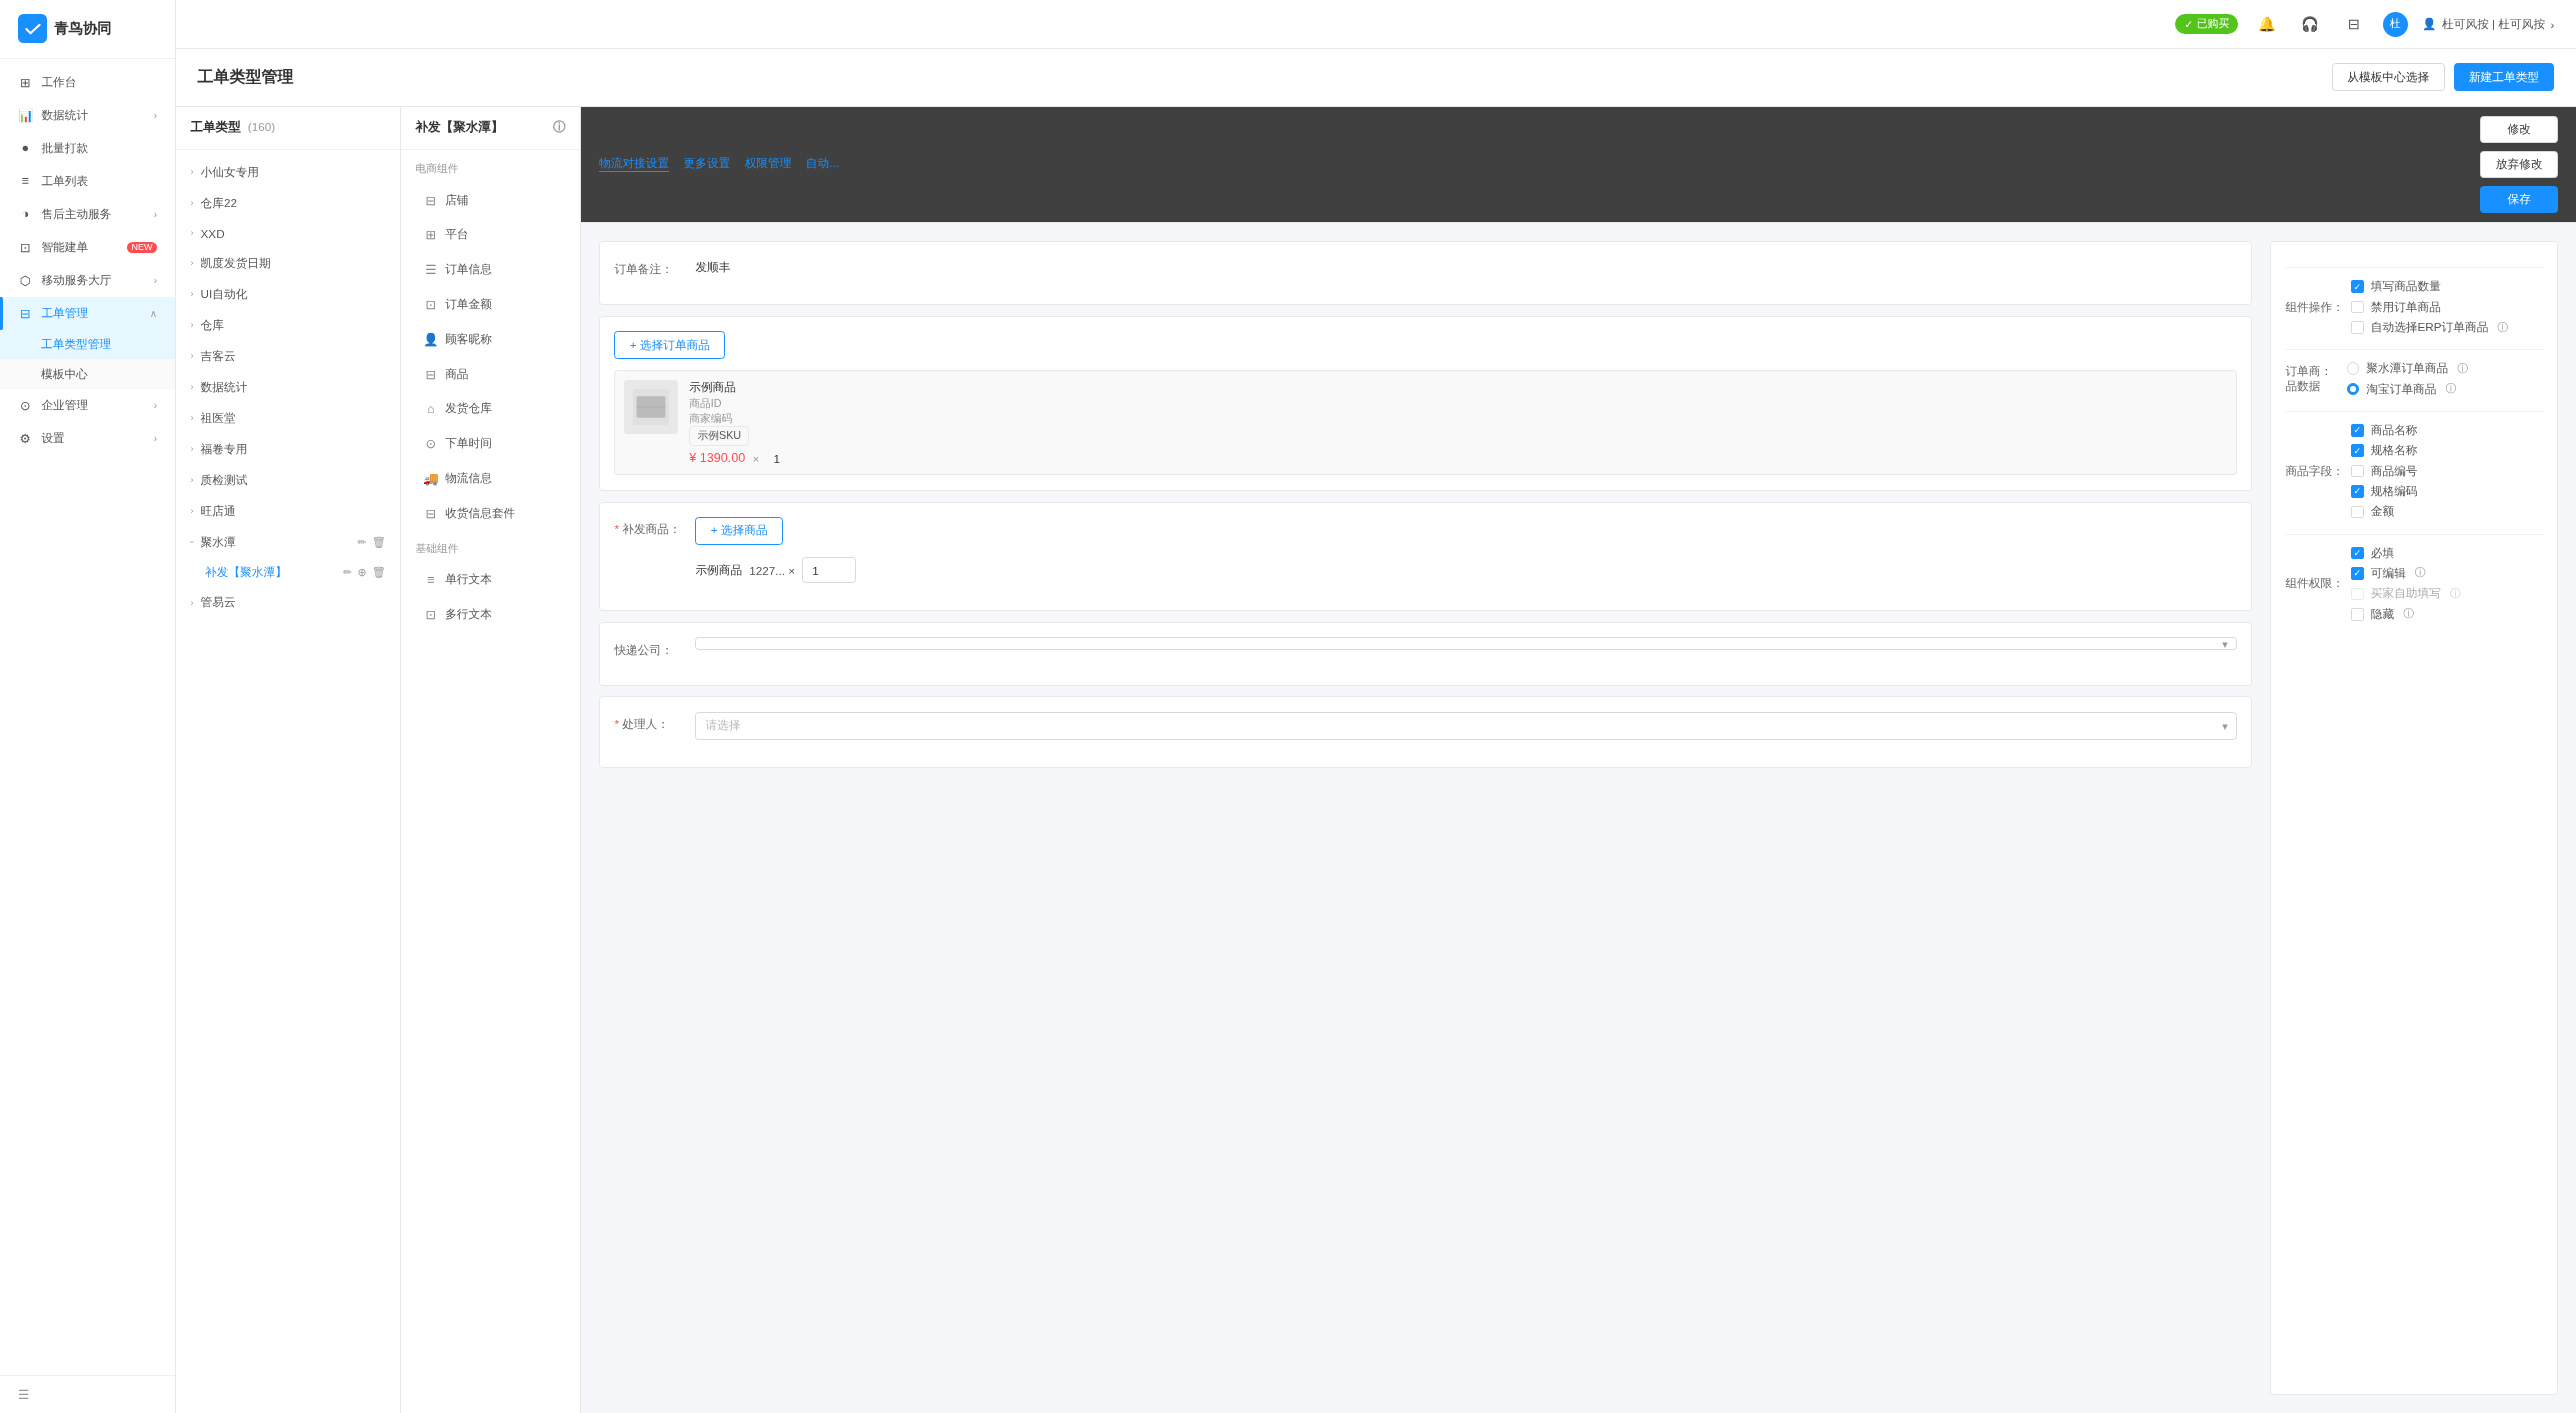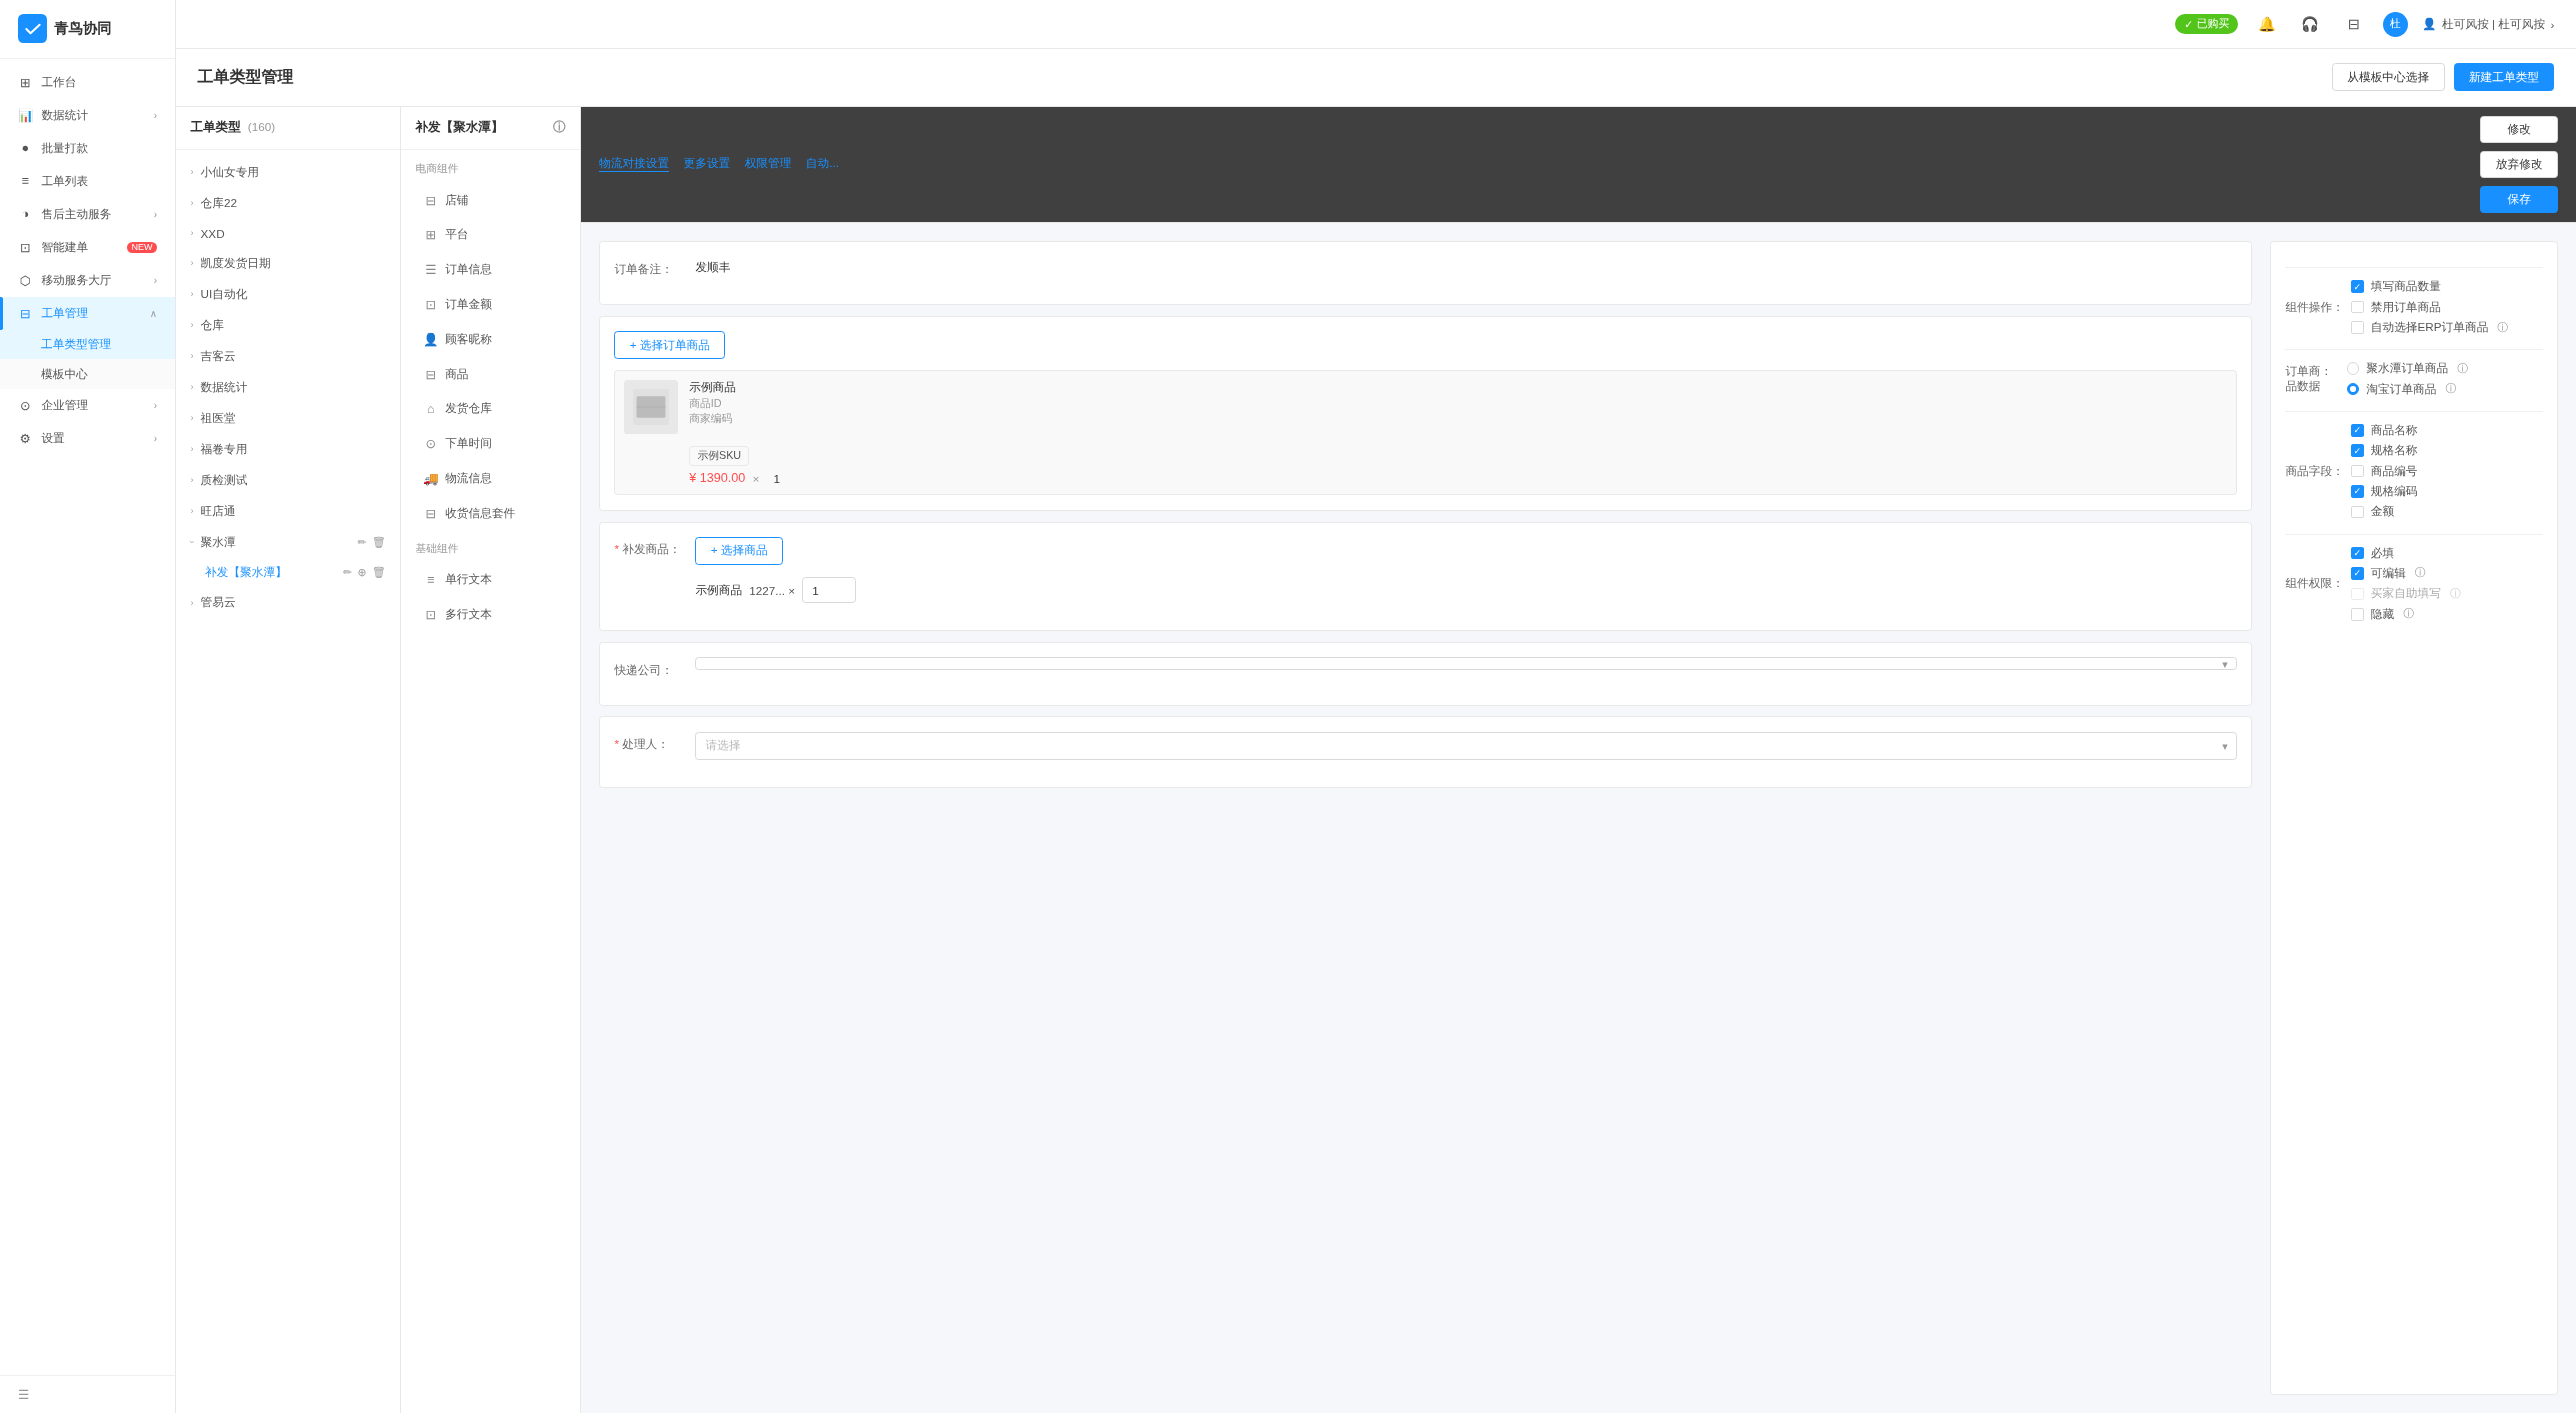--- a/index.html
+++ b/index.html
@@ -80,21 +80,21 @@
     .form-section { background: #fff; border: 0.9px solid #e8e8e8; border-radius: 3.6px; padding: 14.4px; margin-bottom: 10.8px; }
     .form-row { display: flex; align-items: flex-start; margin-bottom: 12.6px; }
     .form-label { width: 81px; color: #666; font-size: 11.7px; padding-top: 5.4px; flex-shrink: 0; }
     .form-label.required::before { content: '* '; color: #ff4d4f; }
     .form-value { flex: 1; }
     .product-item { display: flex; align-items: flex-start; gap: 10.8px; padding: 9px; border: 0.9px solid #e8e8e8; border-radius: 3.6px; background: #f9f9f9; }
     .product-img { width: 54px; height: 54px; background: #e8e8e8; border-radius: 3.6px; display: flex; align-items: center; justify-content: center; color: #999; font-size: 9px; }
     .product-info { flex: 1; }
     .product-name { font-weight: 500; color: #333; font-size: 11.7px; }
     .product-meta { color: #999; font-size: 10.8px; margin-top: 1.8px; }
-    .product-sku { border: 0.9px solid #e8e8e8; border-radius: 4px; padding: 1.8px 7.2px; font-size: 10.8px; color: #555; display: inline-block; margin-top: 20px; }
+    .product-sku { border: 0.9px solid #e8e8e8; border-radius: 4px; padding: 1.8px 7.2px; font-size: 10.8px; color: #555; display: inline-block; margin-top: 0; }
     .product-price { color: #ff4d4f; font-size: 12.6px; font-weight: 500; }
     .product-qty { color: #333; margin-left: 7.2px; }
     .input-field { border: 0.9px solid #d9d9d9; border-radius: 3.6px; padding: 5.4px 9px; font-size: 11.7px; width: 100%; color: #333; }
     .select-field { border: 0.9px solid #d9d9d9; border-radius: 3.6px; padding: 5.4px 9px; font-size: 11.7px; width: 100%; color: #333; background: #fff; appearance: none; cursor: pointer; display: flex; align-items: center; justify-content: space-between; }
     .select-wrapper { position: relative; }
     .select-wrapper::after { content: '▾'; position: absolute; right: 9px; top: 50%; transform: translateY(-50%); color: #999; font-size: 10.8px; pointer-events: none; }
 
     
     .settings-section { margin-bottom: 14.4px; }
     .radio-group { display: flex; flex-direction: column; gap: 5.4px; }

